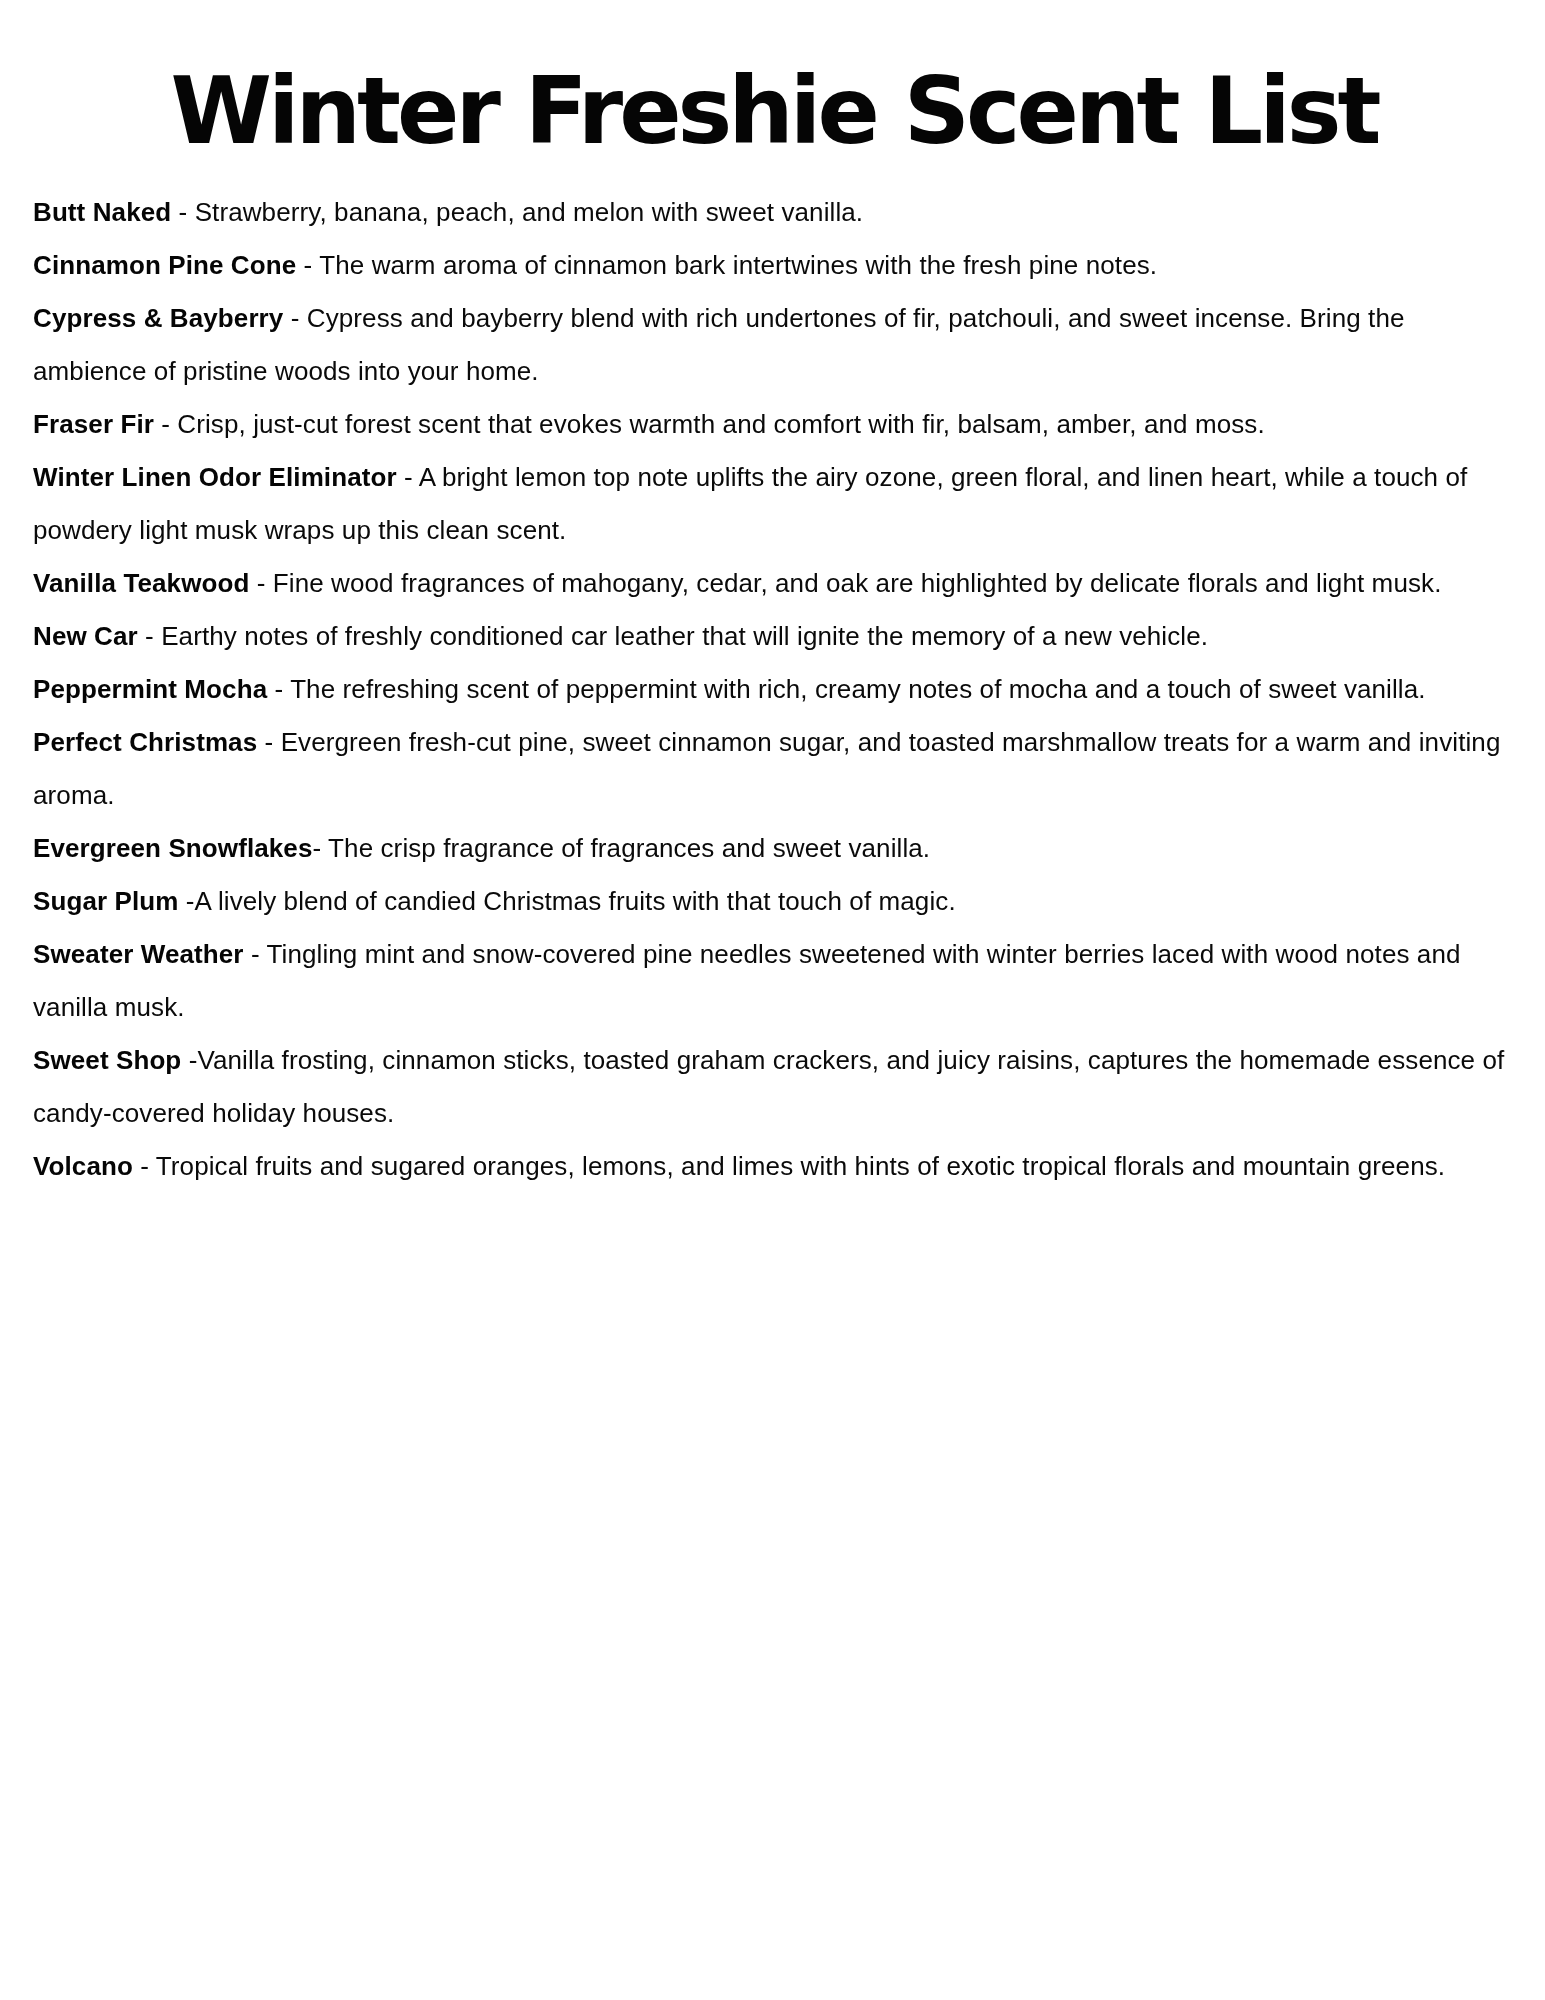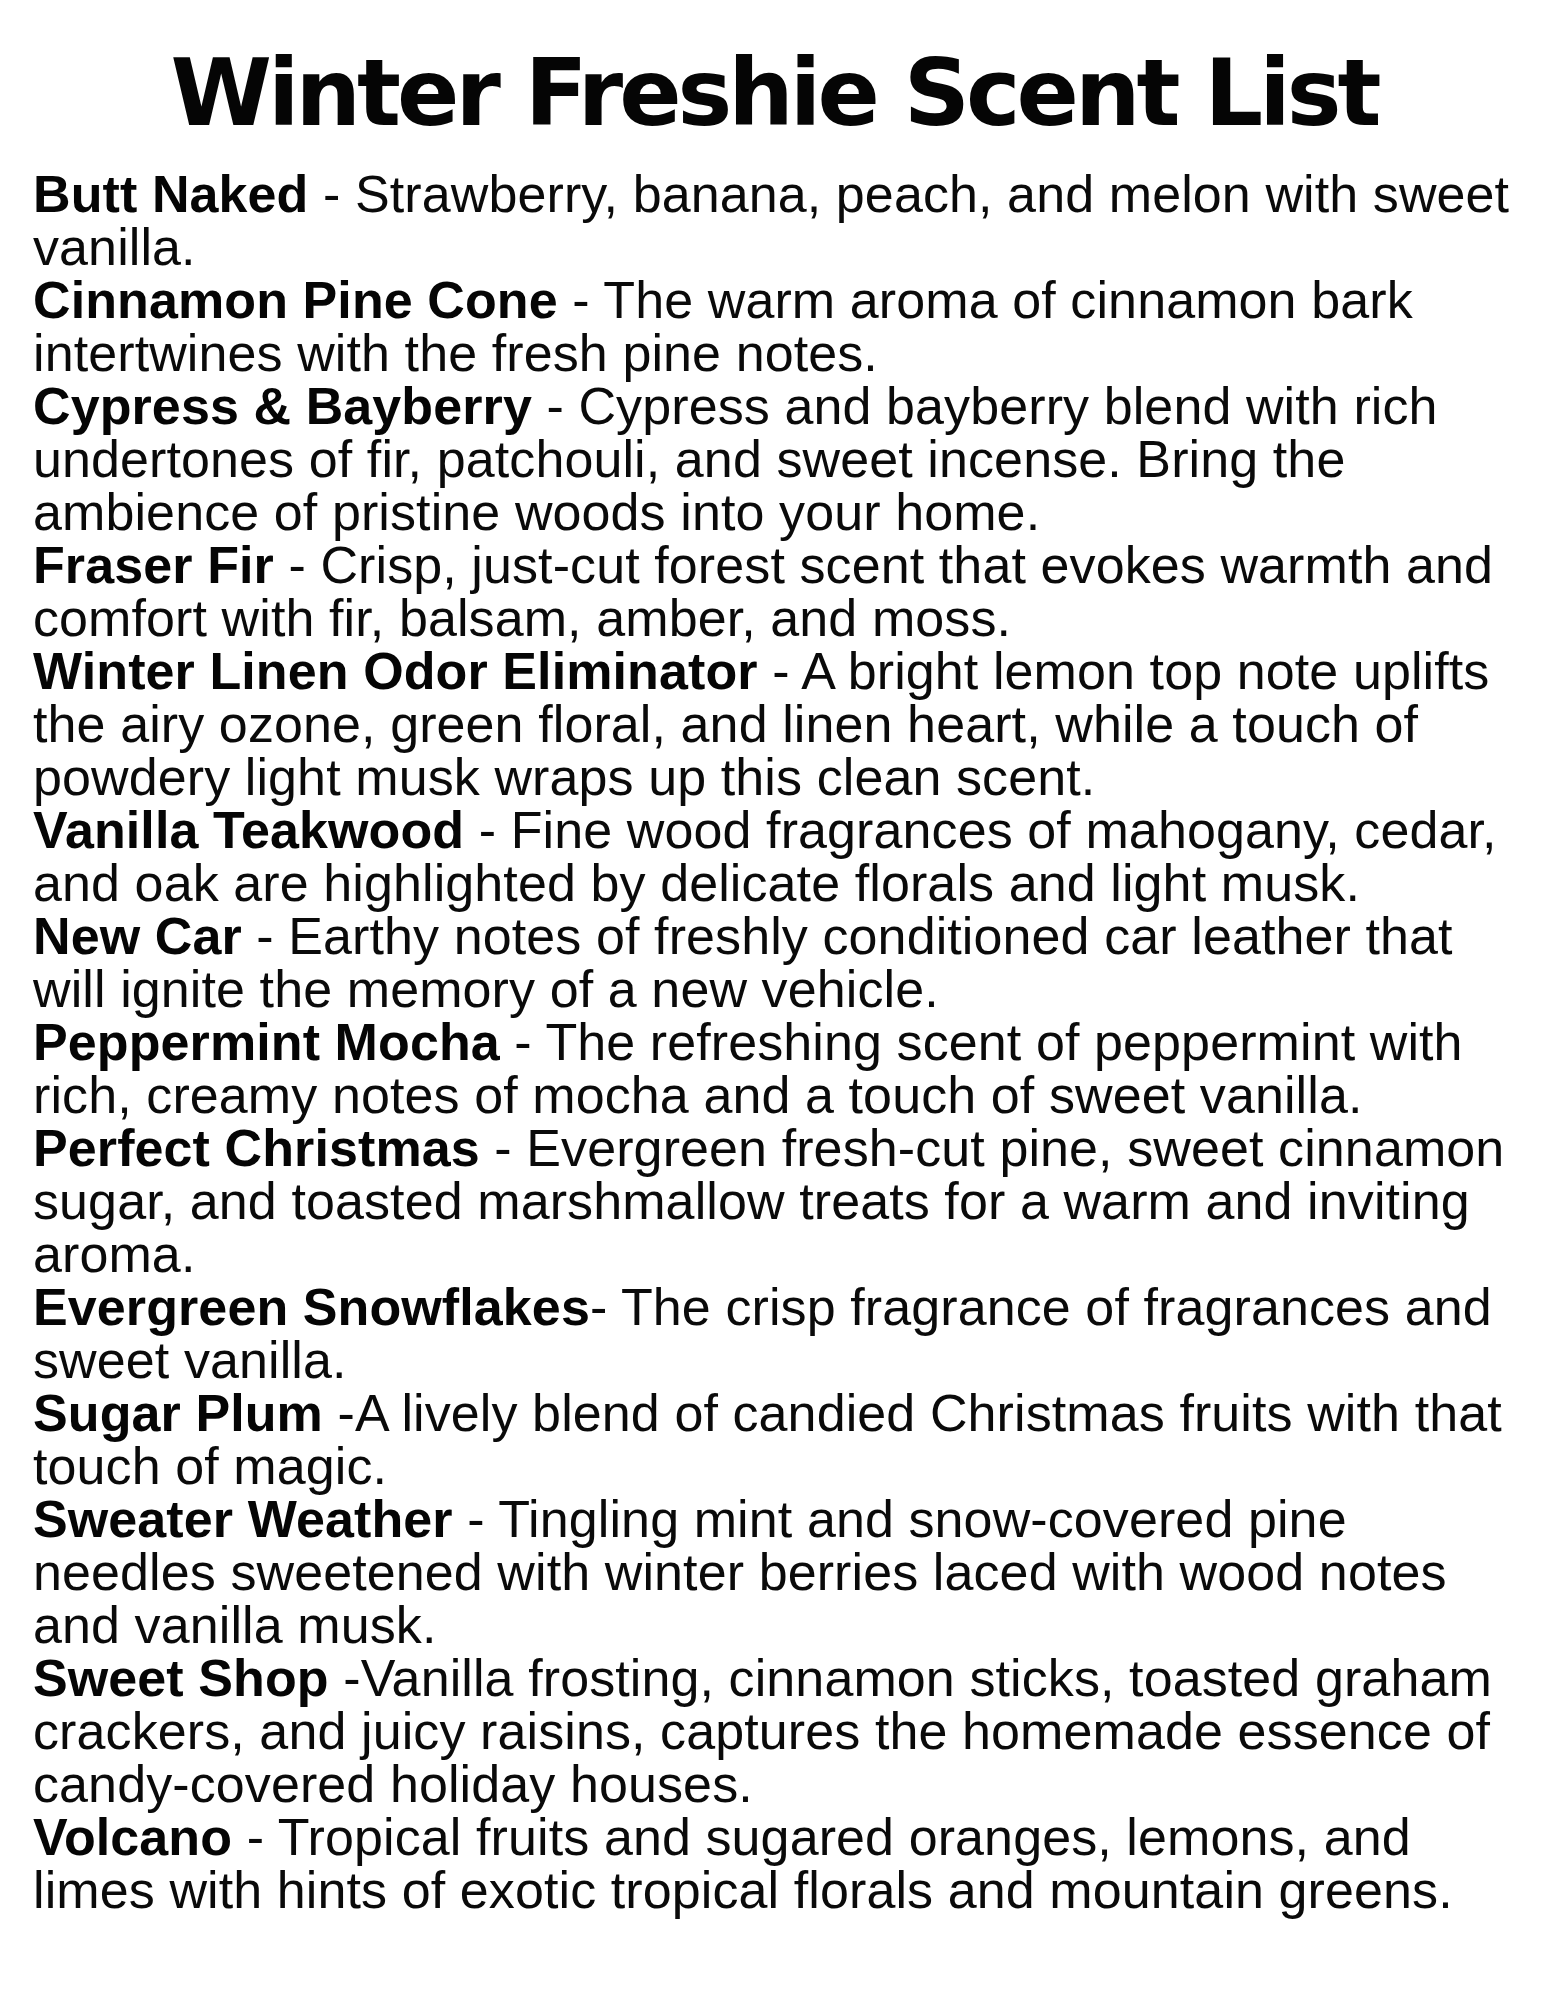--- a/index.html
+++ b/index.html
@@ -10,38 +10,38 @@
     overflow: hidden;
   }
   body {
     font-family: "Liberation Sans", sans-serif;
     color: #0a0a0a;
   }
   .page {
     width: 1545px;
     height: 2000px;
     background: #ffffff;
-    padding: 38px 30px 0 33px;
+    padding: 56px 30px 0 33px;
   }
   .page-title {
     font-family: "DejaVu Sans", sans-serif;
     font-weight: bold;
     font-size: 92px;
     line-height: 112px;
     letter-spacing: -4px;
     text-align: center;
     color: #050505;
     margin-bottom: 18px;
     white-space: nowrap;
   }
   .scent-list {
     width: 100%;
   }
   .scent {
-    font-size: 52px;
+    font-size: 26px;
     line-height: 53px;
     font-weight: 400;
     color: #0a0a0a;
     letter-spacing: 0.1px;
   }
   .scent-name {
     font-weight: 700;
     color: #050505;
   }
   .scent-sep, .scent-desc {

